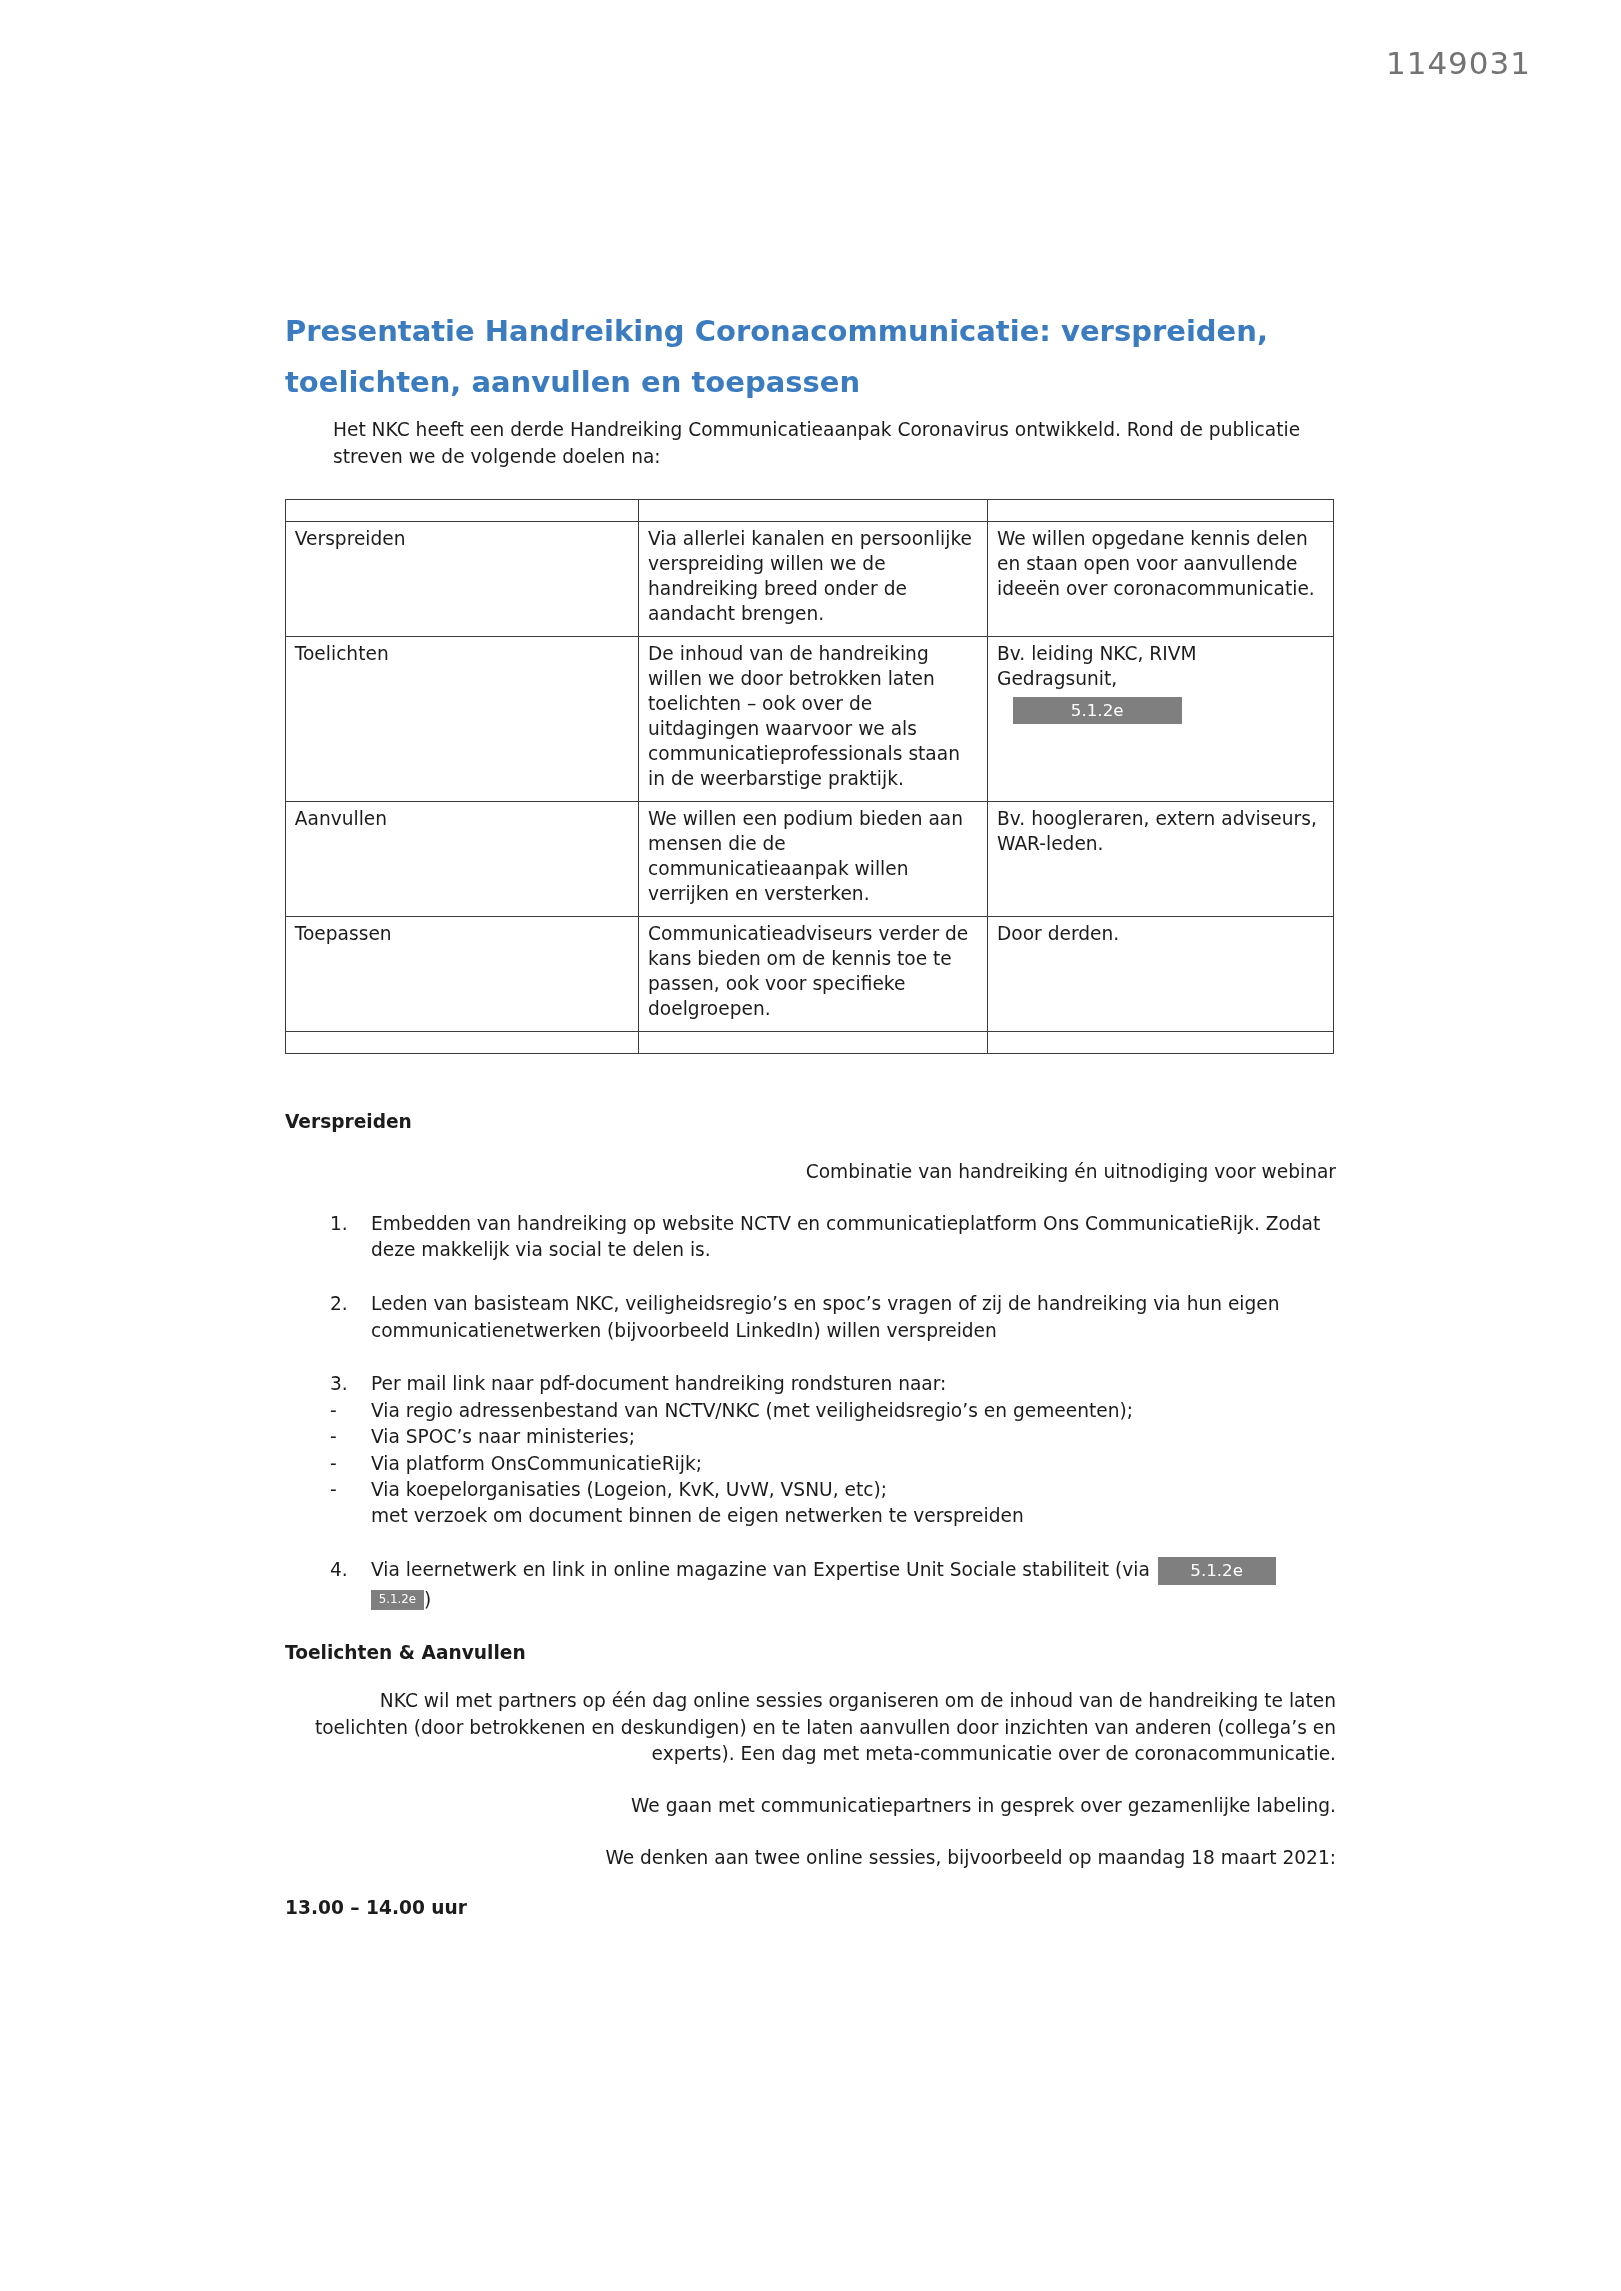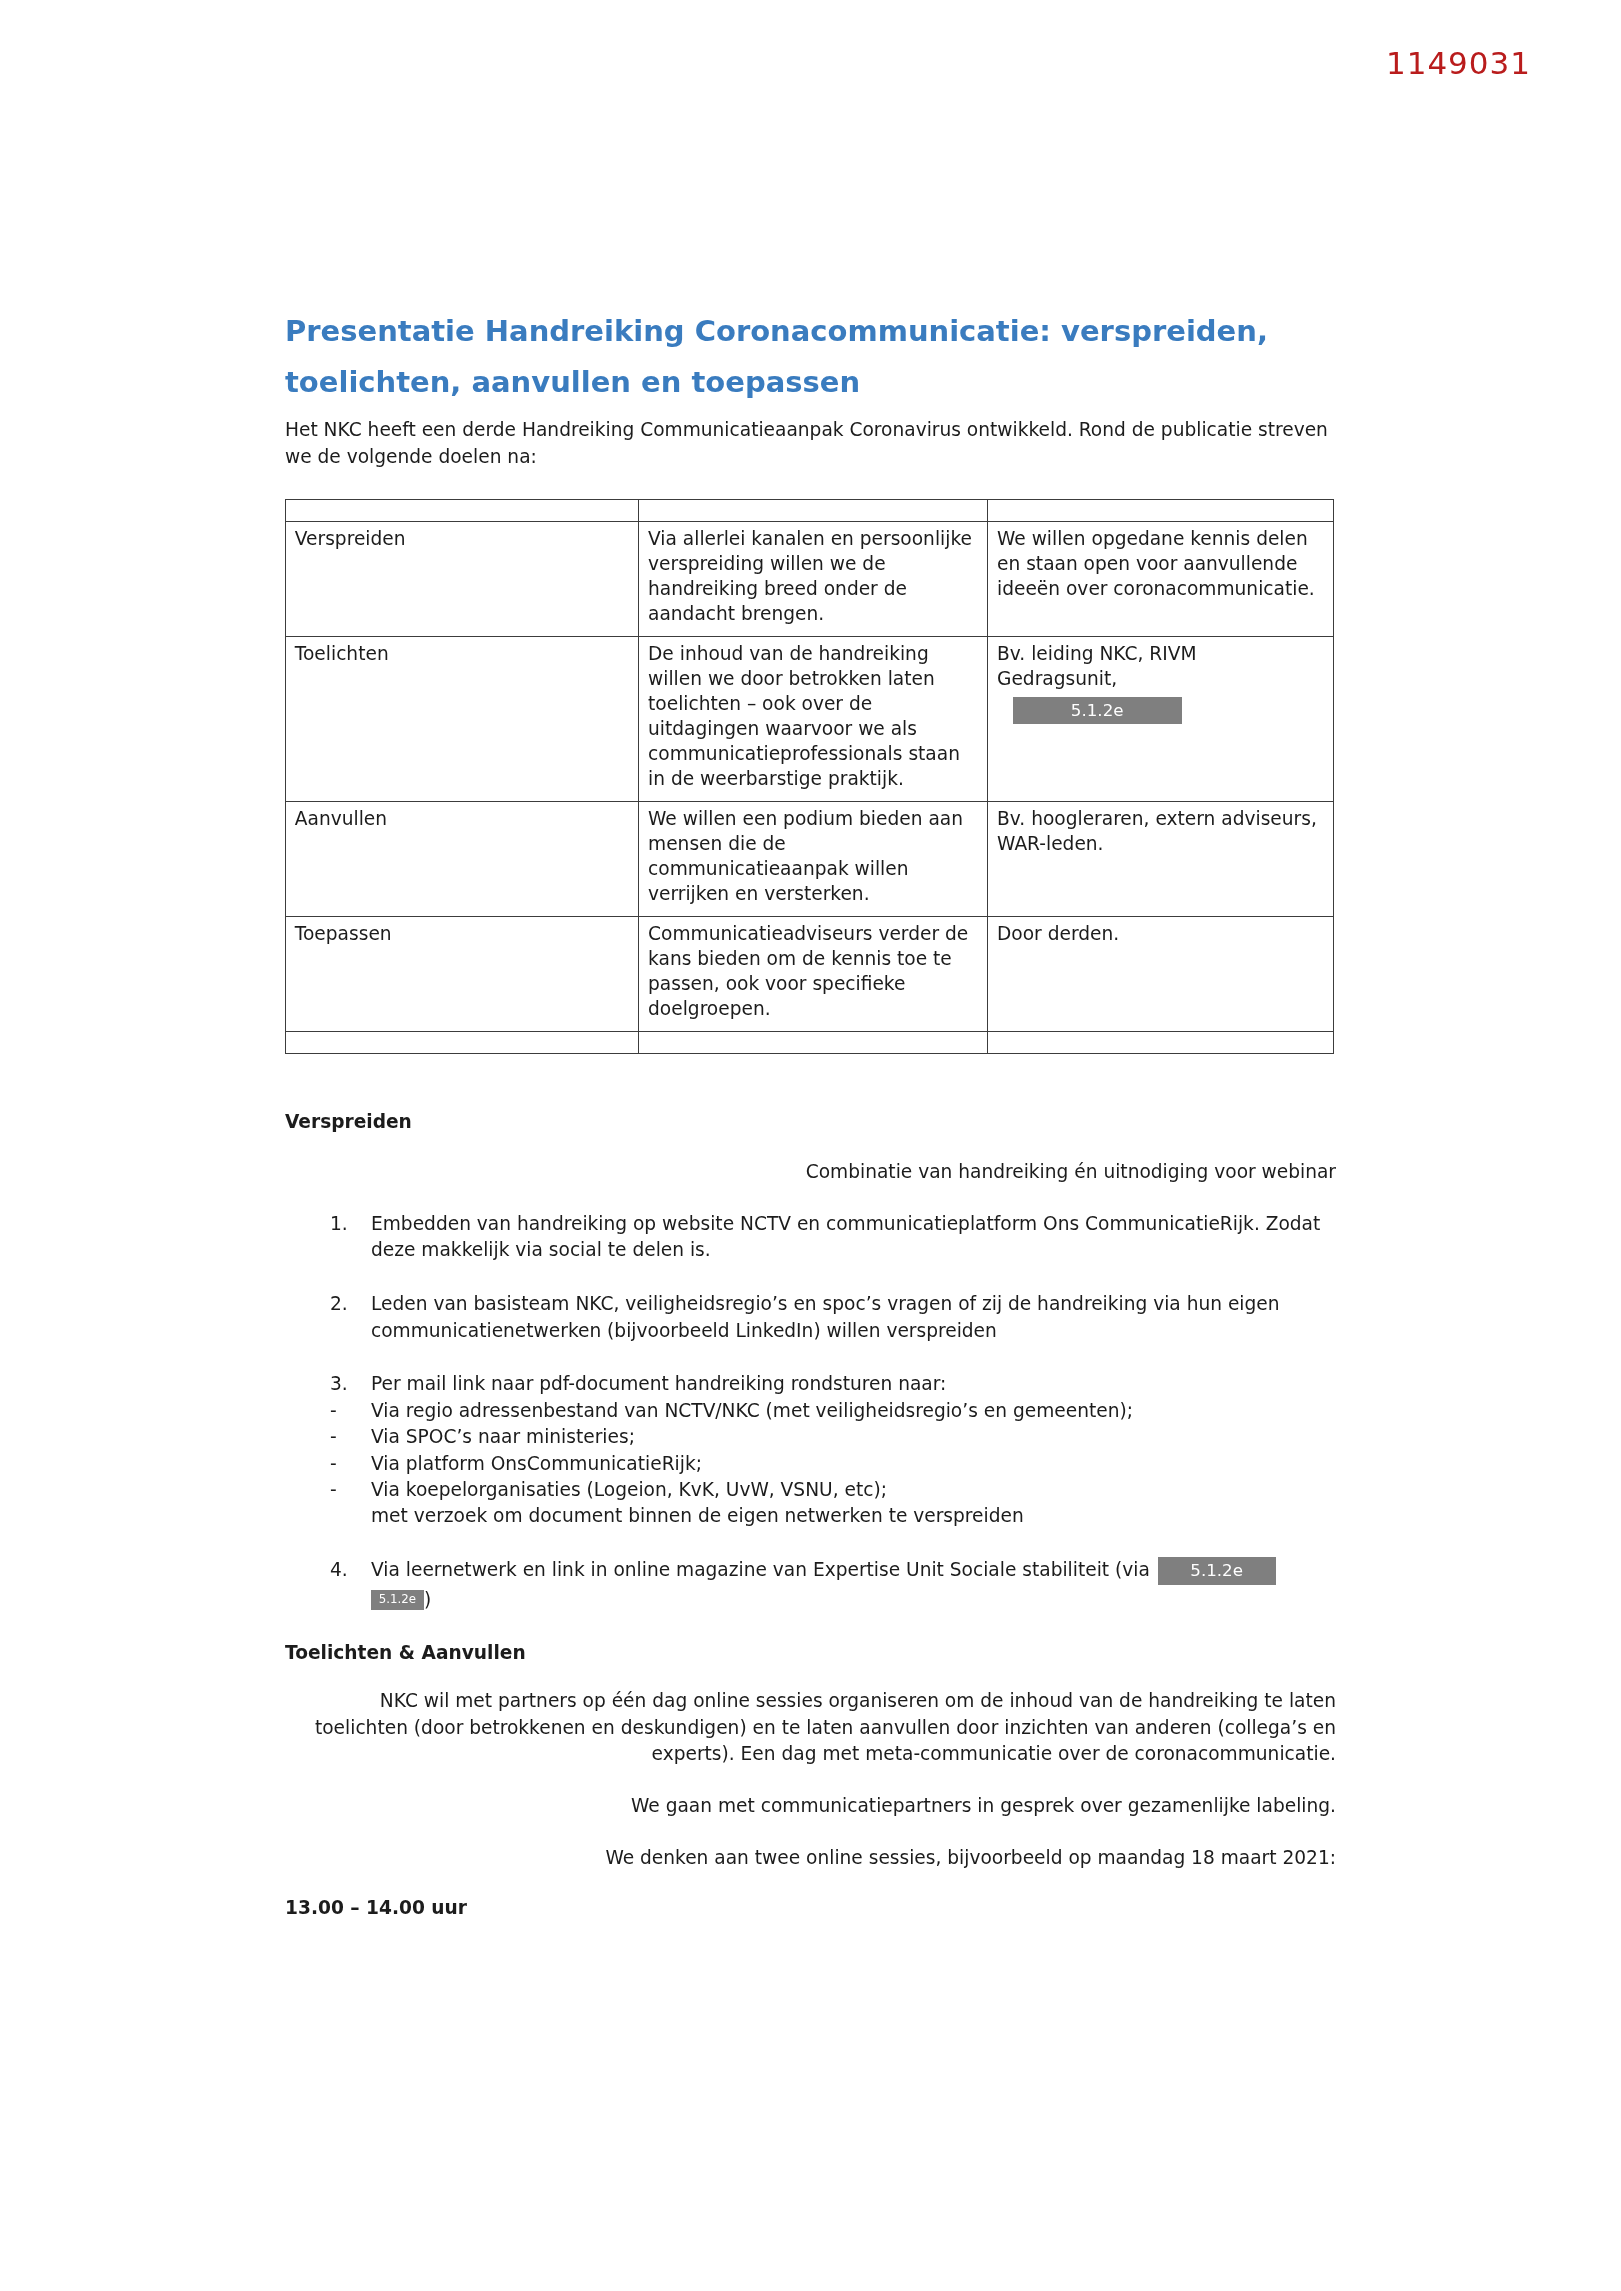--- a/index.html
+++ b/index.html
@@ -8,39 +8,40 @@
     width: 1621px; height: 2292px;
     position: relative;
     font-family: "DejaVu Sans", "Liberation Sans", sans-serif;
     color: #1c1c1c;
     overflow: hidden;
   }
   .doc-number {
     position: absolute;
     top: 45px; right: 90px;
     font-size: 31px;
-    color: #b91c1c;
+    color: #737373;
     letter-spacing: 1px;
   }
   .content {
     position: absolute;
     left: 285px; top: 306px;
     width: 1051px;
   }
   .title {
     color: #3a7cbf;
     font-size: 29px;
     font-weight: 700;
     line-height: 1.75;
     margin-bottom: 9.8px;
   }
   .intro {
     font-size: 18.6px;
     line-height: 1.42;
     margin-bottom: 29px;
+    margin-left: 48px;
   }
   table.goals {
     border-collapse: collapse;
     table-layout: fixed;
     width: 1049px;
     margin-bottom: 57px;
   }
   table.goals td {
     border: 1px solid #3c3c3c;
     vertical-align: top;

